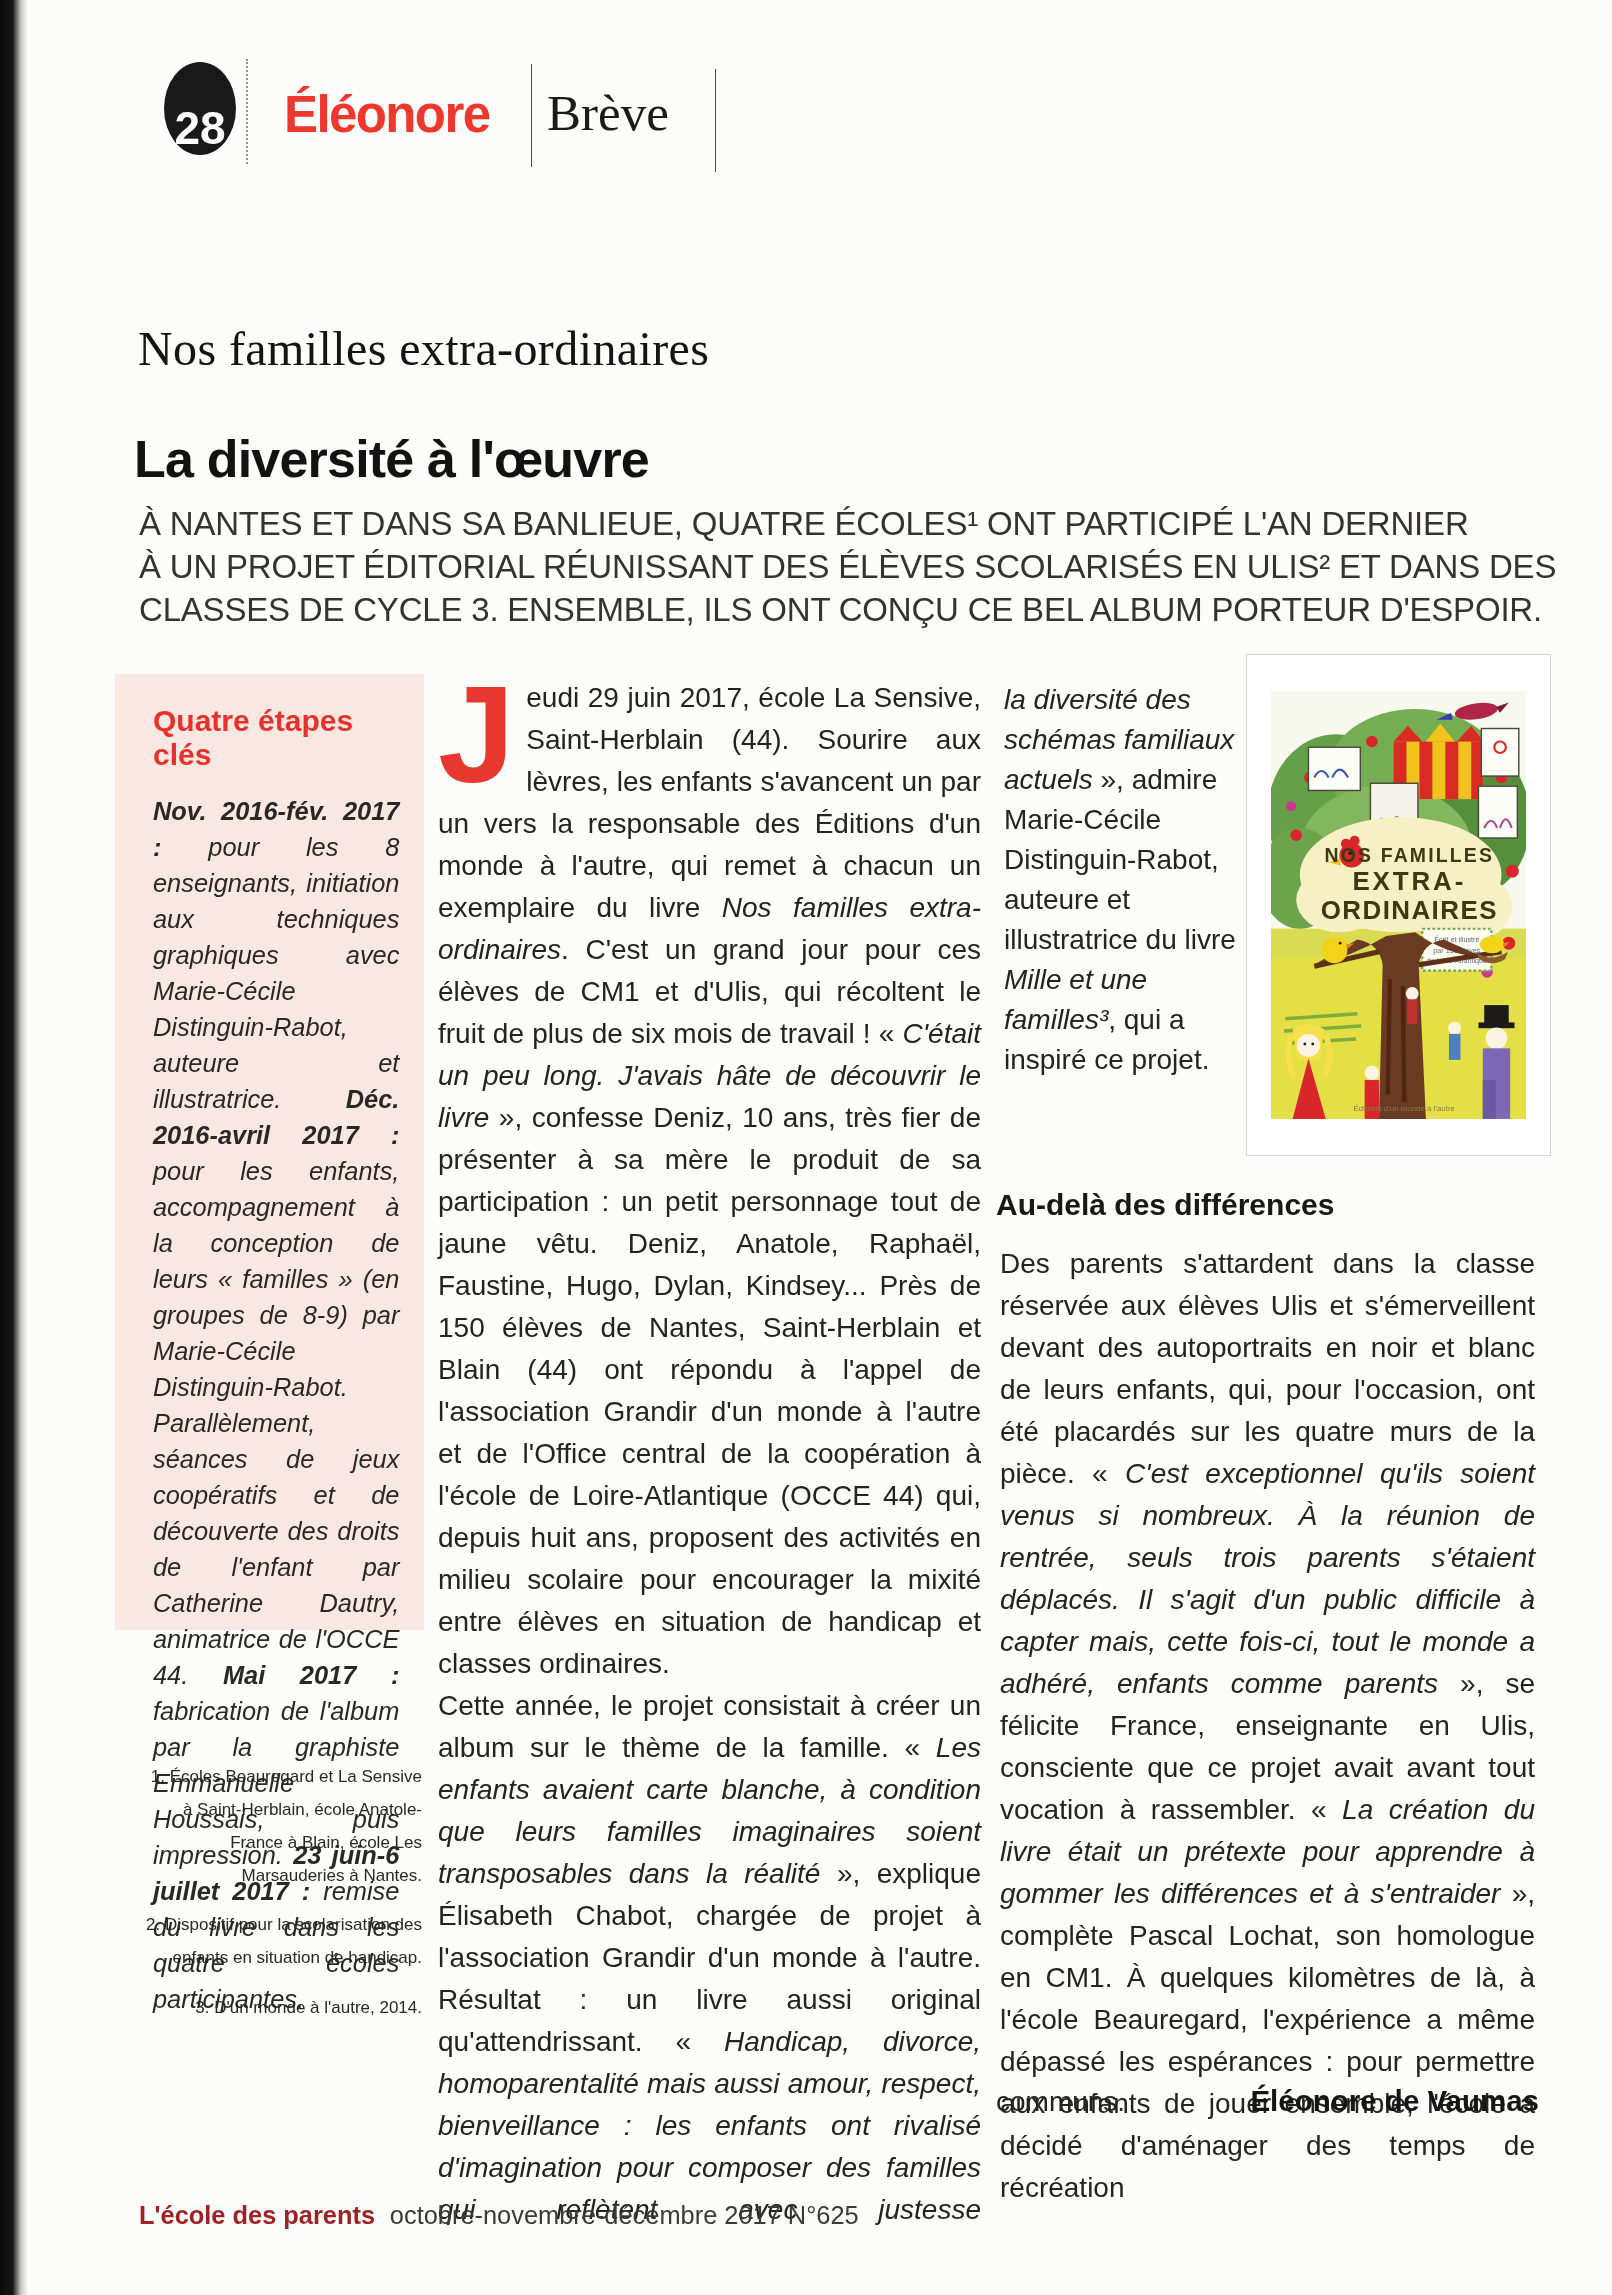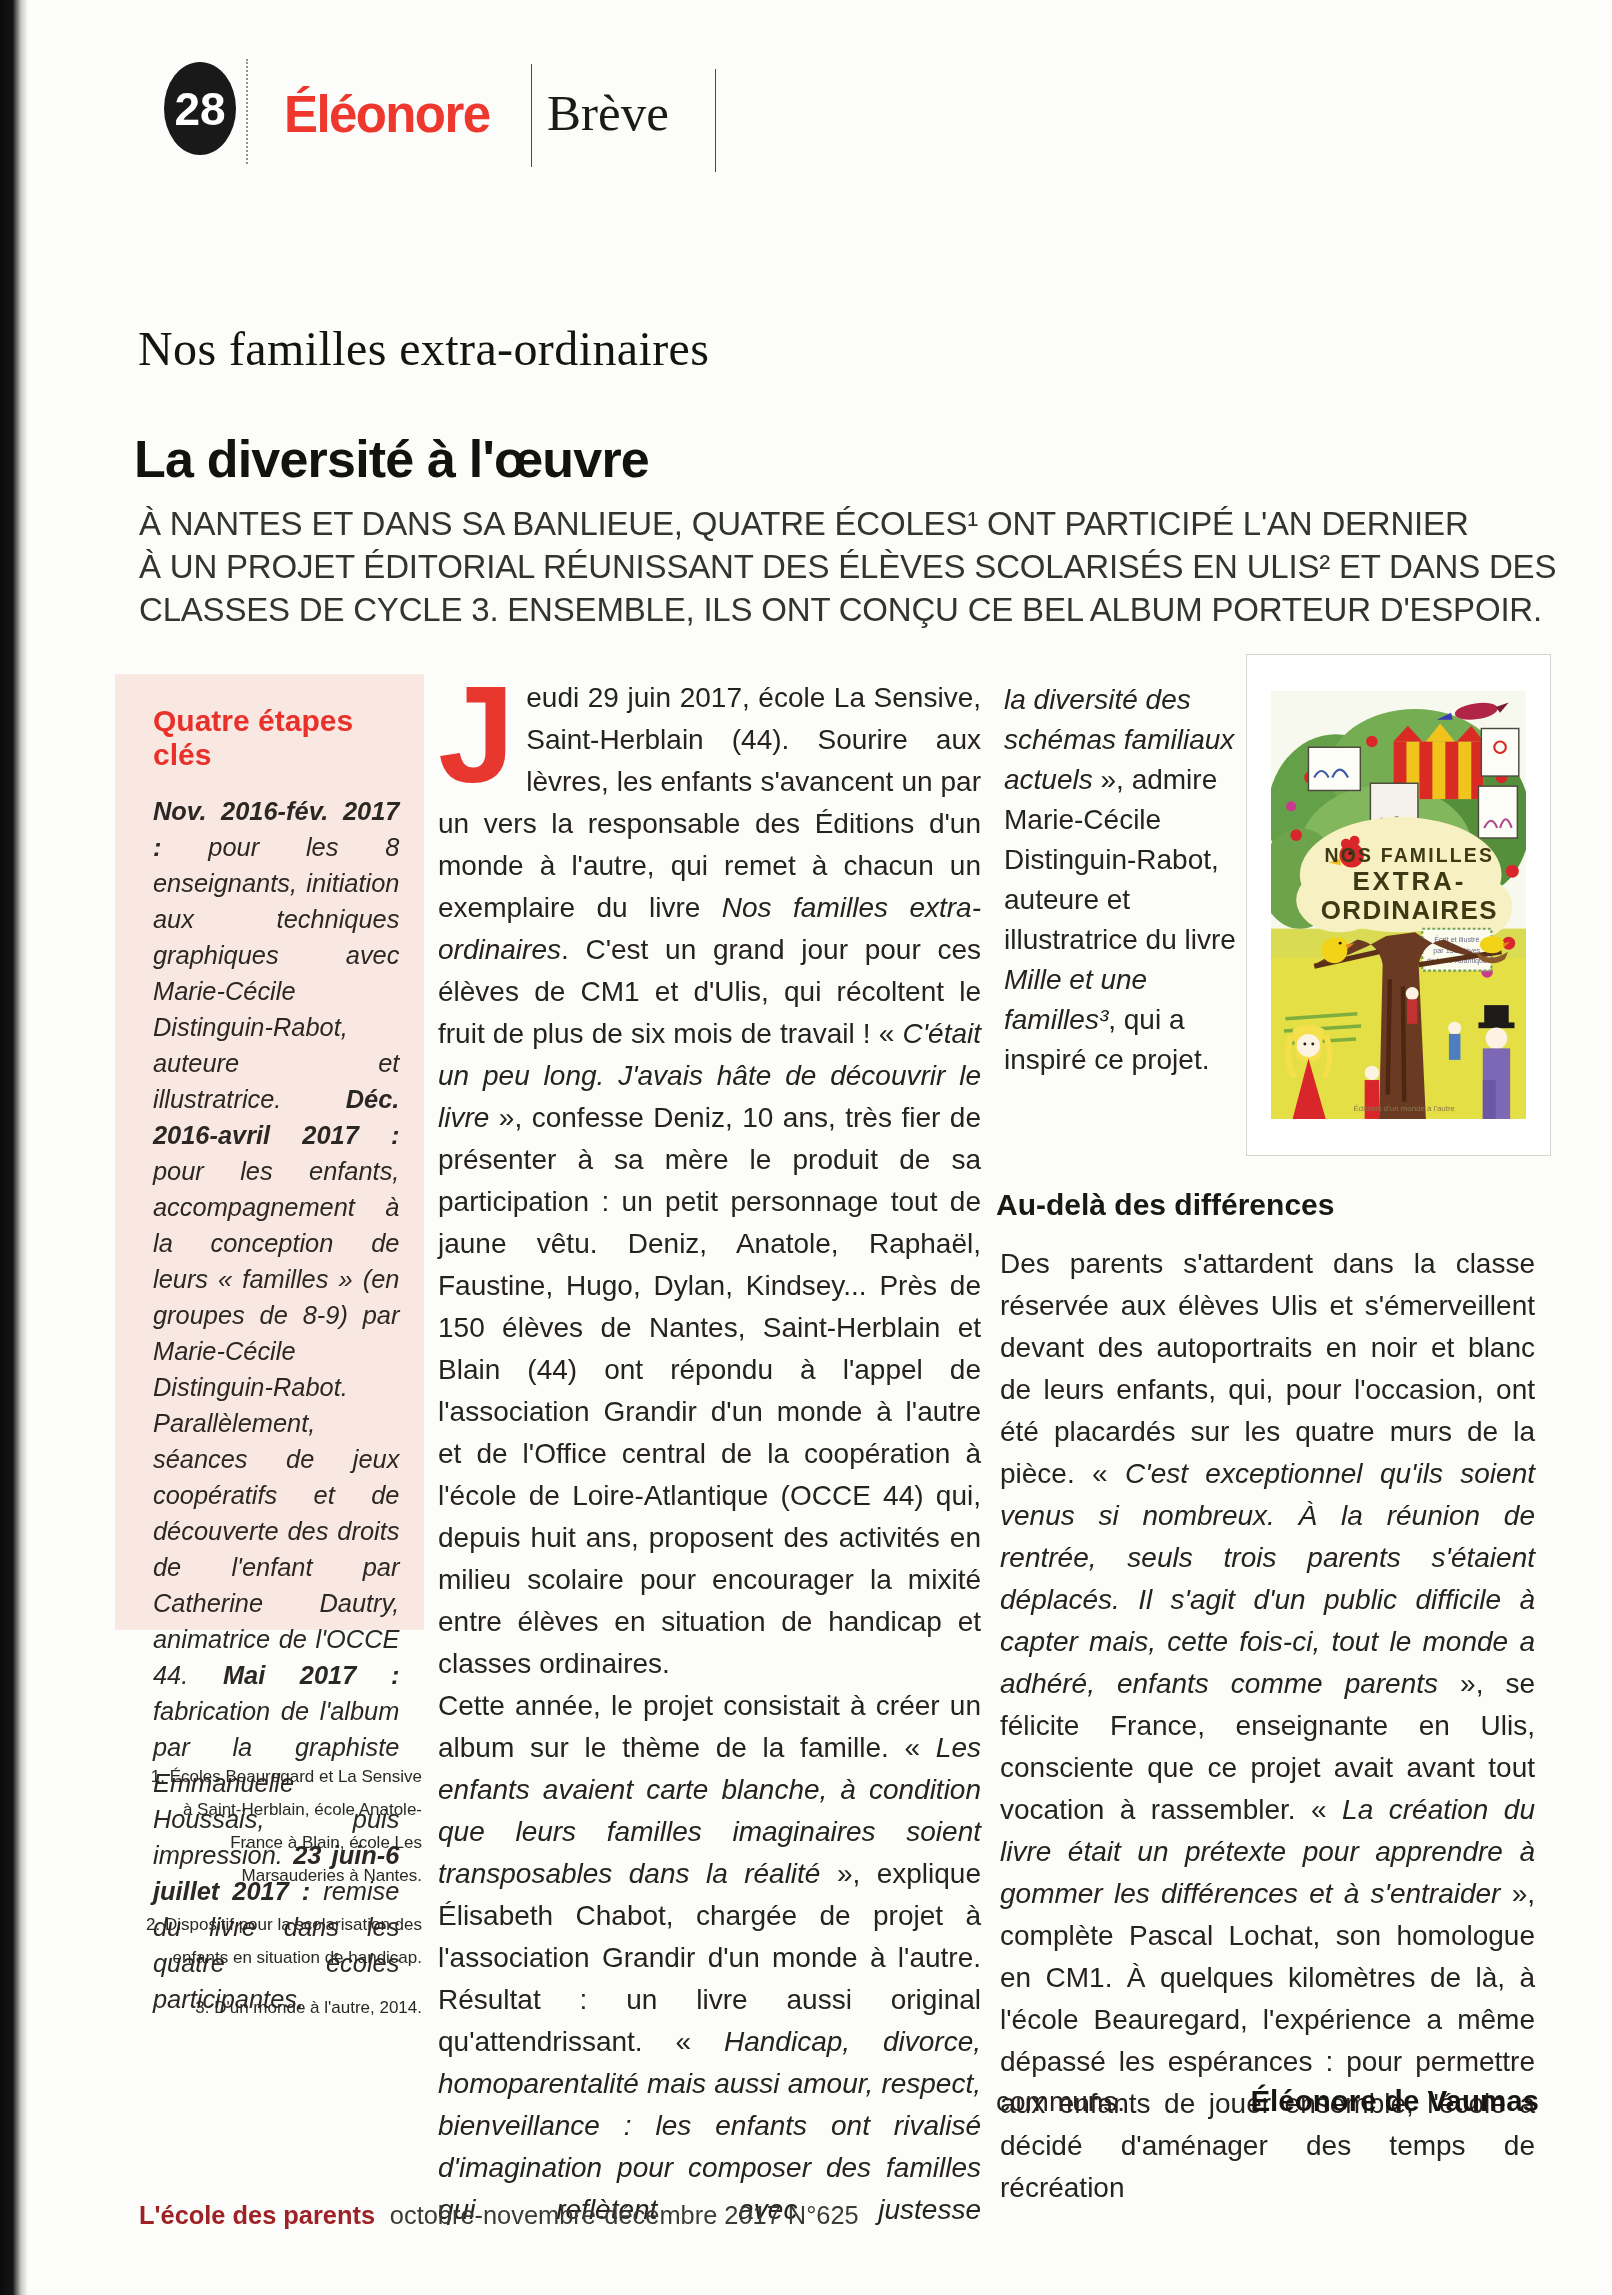--- a/index.html
+++ b/index.html
@@ -7,21 +7,21 @@
     position:relative;width:1613px;height:2295px;margin:0 auto;
     background:#fcfcfa;overflow:hidden;
     font-family:"Liberation Sans",sans-serif;color:#25221f;
   }
   
   .scan-edge{position:absolute;left:0;top:0;width:28px;height:100%;
     background:linear-gradient(90deg,#0b0b0b 0,#151515 45%,rgba(40,40,40,.25) 75%,rgba(40,40,40,0) 100%);}
   
   .pagenum{position:absolute;left:164px;top:62px;width:72px;height:93px;border-radius:50%;
     background:#191919;color:#fff;font-size:46px;font-weight:bold;
-    display:flex;align-items:center;justify-content:center;}
+    display:flex;align-items:flex-end;justify-content:center;}
   .hrule-dot{position:absolute;left:246px;top:59px;height:105px;border-left:2.5px dotted #8f8f8f;}
   .kicker-red{position:absolute;left:284px;top:85px;font-size:51px;font-weight:800;
     color:#ee372d;letter-spacing:-1.6px;}
   .hrule1{position:absolute;left:531px;top:64px;height:103px;border-left:1.6px solid #4a4a4a;}
   .kicker-serif{position:absolute;left:547px;top:84px;font-size:51px;
     font-family:"Liberation Serif",serif;color:#1c1a19;}
   .hrule2{position:absolute;left:715px;top:69px;height:103px;border-left:1.6px solid #4a4a4a;}
   
   .title-serif{position:absolute;left:138px;top:321px;font-size:48px;
     font-family:"Liberation Serif",serif;color:#161412;letter-spacing:0.4px;}

